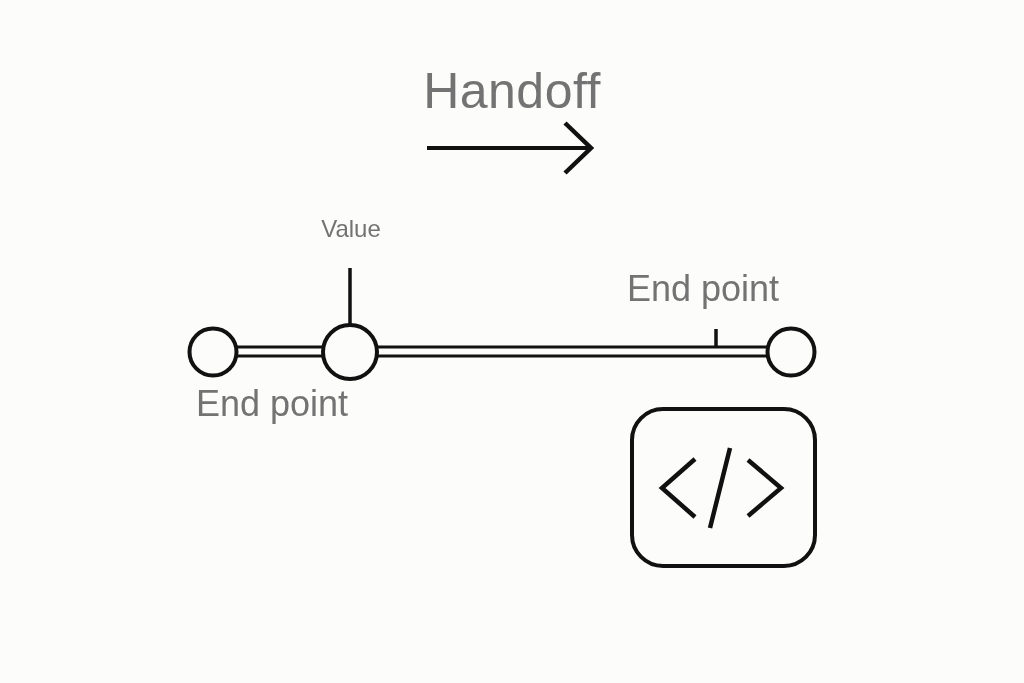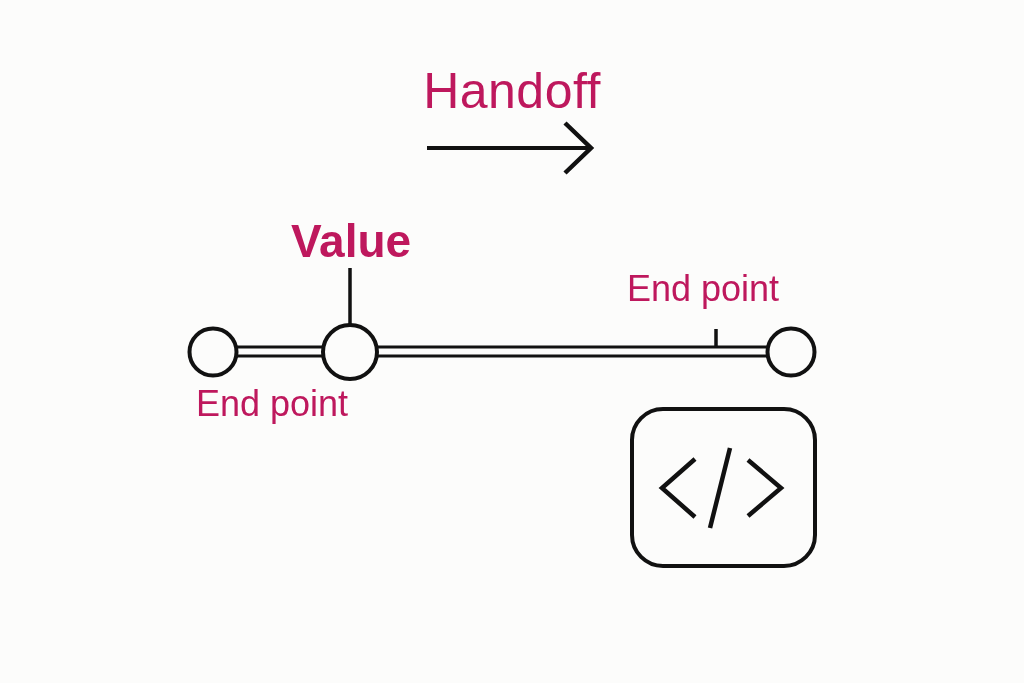--- a/index.html
+++ b/index.html
@@ -20,38 +20,38 @@
     position: absolute;
     left: 0;
     top: 0;
     width: 1024px;
     height: 683px;
     display: block;
   }
   .label {
     position: absolute;
     white-space: nowrap;
-    color: #be185d;
+    color: #737373;
     line-height: 1.15;
   }
   .title {
     left: 0;
     right: 0;
     top: 63px;
     text-align: center;
     font-size: 50px;
     font-weight: 500;
     letter-spacing: 0.5px;
   }
   .value-label {
     left: 351px;
     top: 215px;
     transform: translateX(-50%);
-    font-size: 46px;
-    font-weight: 700;
+    font-size: 24px;
+    font-weight: 400;
   }
   .endpoint-left-label {
     left: 196px;
     top: 383px;
     font-size: 36px;
     font-weight: 400;
   }
   .endpoint-right-label {
     left: 627px;
     top: 268px;

